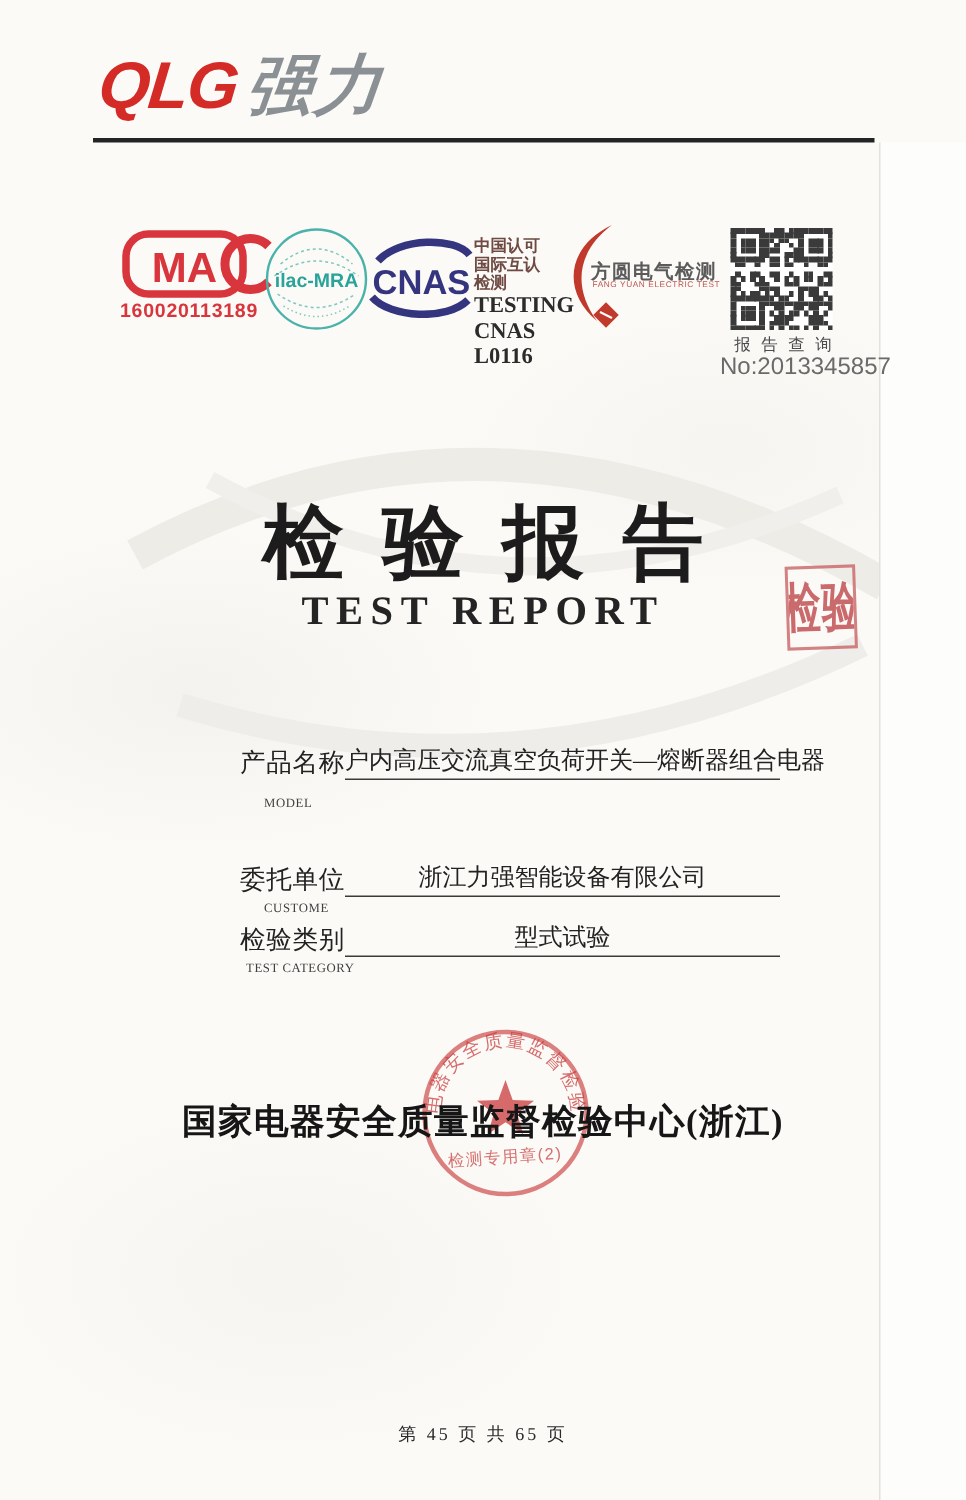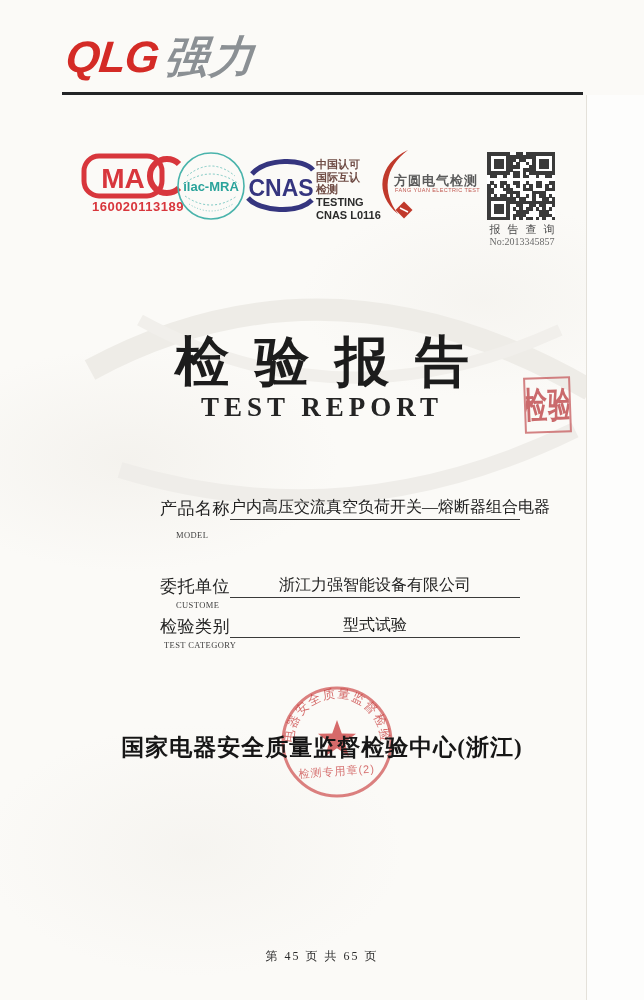--- a/index.html
+++ b/index.html
@@ -16,36 +16,36 @@
   .page-edge { position:absolute; left:586px; top:95px; width:58px; height:905px;
     border-left:1px solid #e4e1da; background:#fdfdfc; }
   
   .logo { position:absolute; left:66px; top:28px; font-family:"Liberation Sans","DejaVu Sans",sans-serif;
     font-weight:bold; font-style:italic; font-size:44px; letter-spacing:-1px; transform:skewX(-6deg); white-space:nowrap; }
   .logo .qlg { color:#d42b26; }
   .logo .cn { color:#8b9094; margin-left:6px; letter-spacing:2px; }
   .header-rule { position:absolute; left:62px; top:92px; width:521px; height:3px; background:#23242а; background:#232426; }
   
   .cert { position:absolute; }
-  .cma-num { position:absolute; left:80px; top:199px; width:104px; text-align:right;
+  .cma-num { position:absolute; left:80px; top:199px; width:104px; text-align:left;
     color:#d8363c; font-family:"Liberation Sans",sans-serif; font-weight:bold; font-size:13px; letter-spacing:.5px; }
   .ilac-wrap { position:absolute; left:175px; top:150px; }
   .cnas-wrap { position:absolute; left:246px; top:158px; }
   .cnas-txt { position:absolute; left:316px; top:158px; width:70px; line-height:1.15;
     font-size:11px; color:#6e4a43; font-weight:bold; }
-  .cnas-txt .b { color:#2b2b2b; font-family:Liberation Sans, sans-serif; font-size:11px; letter-spacing:0; }
+  .cnas-txt .b { color:#2b2b2b; font-family:Liberation Serif, serif; font-size:15px; letter-spacing:0; }
   .fy-wrap { position:absolute; left:368px; top:148px; width:110px; }
   .fy-name { position:absolute; left:26px; top:24px; color:#5b5b5b; font-weight:bold; font-size:13px; letter-spacing:1px; white-space:nowrap; }
   .fy-sub { position:absolute; left:27px; top:39px; color:#c0564f; font-size:5.5px; font-family:"Liberation Sans",sans-serif; letter-spacing:.4px; white-space:nowrap; }
   .qr-box { position:absolute; left:487px; top:152px; width:68px; height:68px; background:#fff; }
   .qr-box i { position:absolute; background:#3a3a3a; }
   .qr-caption { position:absolute; left:480px; top:222px; width:84px; text-align:center;
     font-size:11px; color:#4a4a4a; letter-spacing:7px; text-indent:7px; white-space:nowrap; }
   .qr-number { position:absolute; left:480px; top:236px; width:84px; text-align:center;
-    font-size:10px; color:#6a6a6a; font-family:Liberation Serif, serif; }
+    font-size:16px; color:#6a6a6a; font-family:Liberation Sans, sans-serif; }
   
   .title-cn { position:absolute; left:0; top:326px; width:644px; text-align:center;
     font-size:54px; font-weight:bold; color:#1c1c1c; letter-spacing:26px; text-indent:26px; }
   .title-en { position:absolute; left:0; top:392px; width:644px; text-align:center;
     font-size:27px; font-weight:bold; color:#242424; letter-spacing:5px; }
   
   .seal-sq { position:absolute; left:524px; top:377px; width:47px; height:56px;
     border:2px solid rgba(198,90,92,.75); transform:rotate(-2deg); overflow:hidden;
     display:flex; align-items:center; justify-content:center; }
   .seal-sq span { color:rgba(190,70,72,.8); font-size:21px; font-weight:bold;

